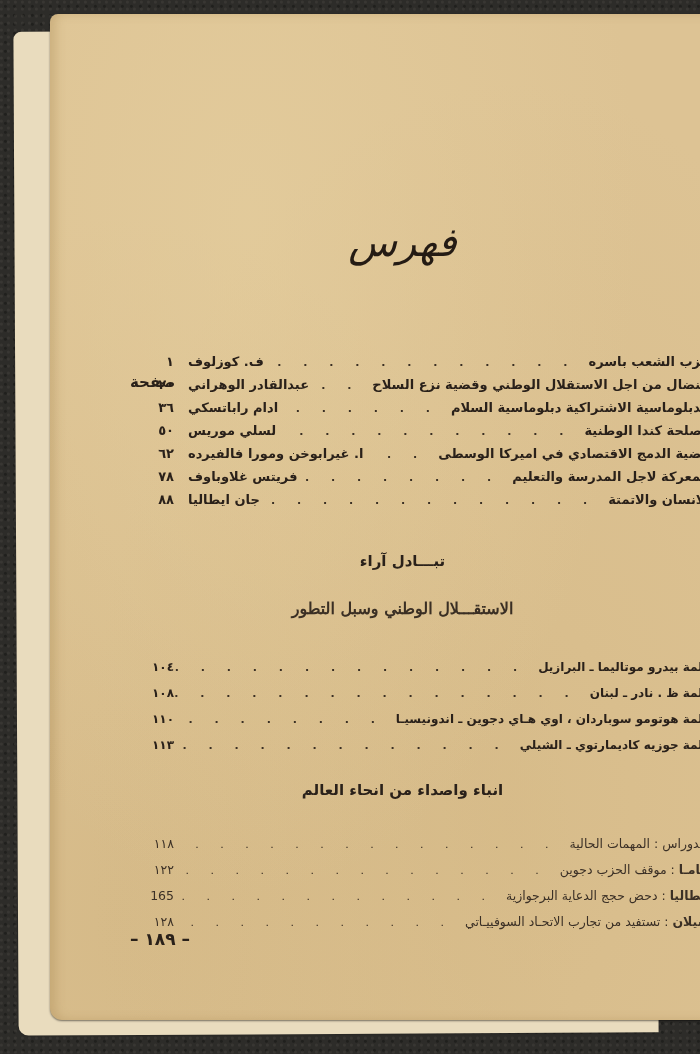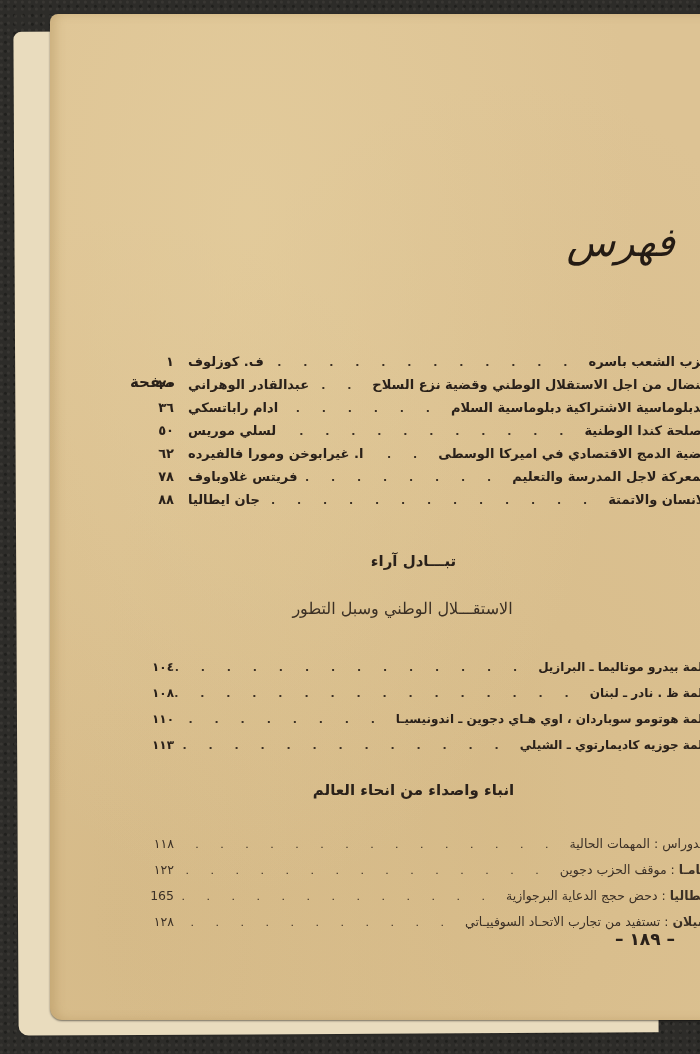--- a/index.html
+++ b/index.html
@@ -45,21 +45,21 @@
     .content {
       position: absolute;
       left: 80px; top: 0;
       width: 600px;
       direction: rtl;
       color: #2a211a;
     }
     .toc-title {
       position: absolute;
       top: 205px; left: 0; width: 545px;
-      text-align: right;
+      text-align: center;
       font-family: "DejaVu Serif", serif;
       font-size: 40px;
       font-style: italic;
       color: #241b14;
     }
     .col-header-wrap {
       position: absolute;
       top: 314px;
       left: 48px;
       direction: rtl;
@@ -92,40 +92,41 @@
     }
     .entry .author { padding-right: 4px; padding-left: 14px; }
     .entry .pg {
       width: 44px;
       text-align: right;
       direction: ltr;
       flex: none;
     }
     .section-head {
       position: absolute;
-      left: 11px; width: 545px;
+      left: 0; width: 545px;
       text-align: center;
       font-weight: bold;
       font-size: 15px;
       color: #2a211a;
     }
     .section-sub {
       position: absolute;
       left: 0; width: 545px;
       text-align: center;
       font-size: 16px;
       color: #3a2f24;
       font-family: "DejaVu Serif", serif;
+      font-weight: bold;
     }
     .light .entry { font-weight: normal; color: #3b3026; font-size: 12.5px; }
     .light .entry .title strong { font-weight: bold; }
     .folio {
       position: absolute;
       top: 915px; left: 0; width: 545px;
-      text-align: right;
+      text-align: left;
       font-weight: bold;
       font-size: 17px;
       direction: ltr;
       color: #2a211a;
     }
   </style>
 </head>
 <body>
 
 <div class="bg-texture"></div>

